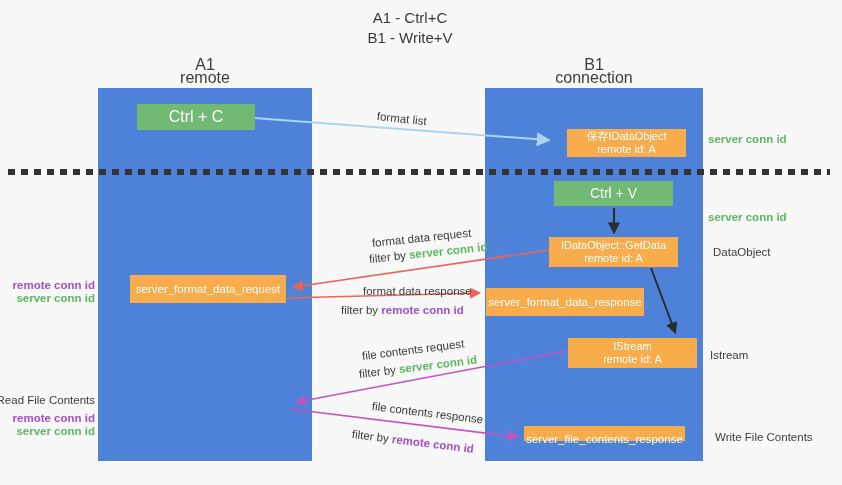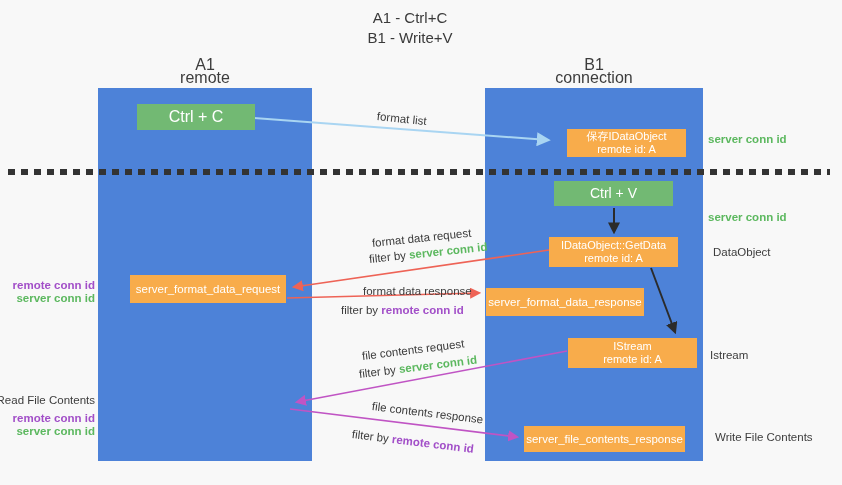--- a/index.html
+++ b/index.html
@@ -28,21 +28,21 @@
   .node.one{display:block;}
   .node.two{display:flex;flex-direction:column;justify-content:center;font-size:11px;line-height:13px;}
   .n-ctrl-c{left:137px;top:104px;width:118px;height:26px;line-height:26px;font-size:16px;}
   .n-save-ido{left:567px;top:129px;width:119px;height:28px;}
   .n-ctrl-v{left:554px;top:181px;width:119px;height:25px;line-height:25px;font-size:14px;}
   .n-getdata{left:549px;top:237px;width:129px;height:30px;}
   .n-fmt-req{left:130px;top:275px;width:156px;height:28px;line-height:28px;}
   .n-fmt-resp{left:486px;top:288px;width:158px;height:28px;line-height:28px;}
   .n-istream{left:568px;top:338px;width:129px;height:30px;}
   .n-file-req{left:128px;top:393px;width:161px;height:25px;line-height:25px;}
-  .n-file-resp{left:524px;top:426px;width:161px;height:26px;line-height:26px;}
+  .n-file-resp{left:524px;top:426px;width:161px;height:15px;line-height:26px;}
   
   .lbl{font-size:11.5px;color:#3c3c3c;white-space:nowrap;}
   .green-t{color:#5cb85f;font-weight:bold;}
   .purple-t{color:#a24fc8;font-weight:bold;}
   .right-align{right:747px;text-align:right;}
   .rot-p6{transform:rotate(6deg);transform-origin:left center;}
   .rot-p7{transform:rotate(7deg);transform-origin:left center;}
   .rot-n6{transform:rotate(-6deg);transform-origin:left center;}
   .rot-n7{transform:rotate(-7deg);transform-origin:left center;}
   svg.arrows{left:0;top:0;width:842px;height:485px;pointer-events:none;}

